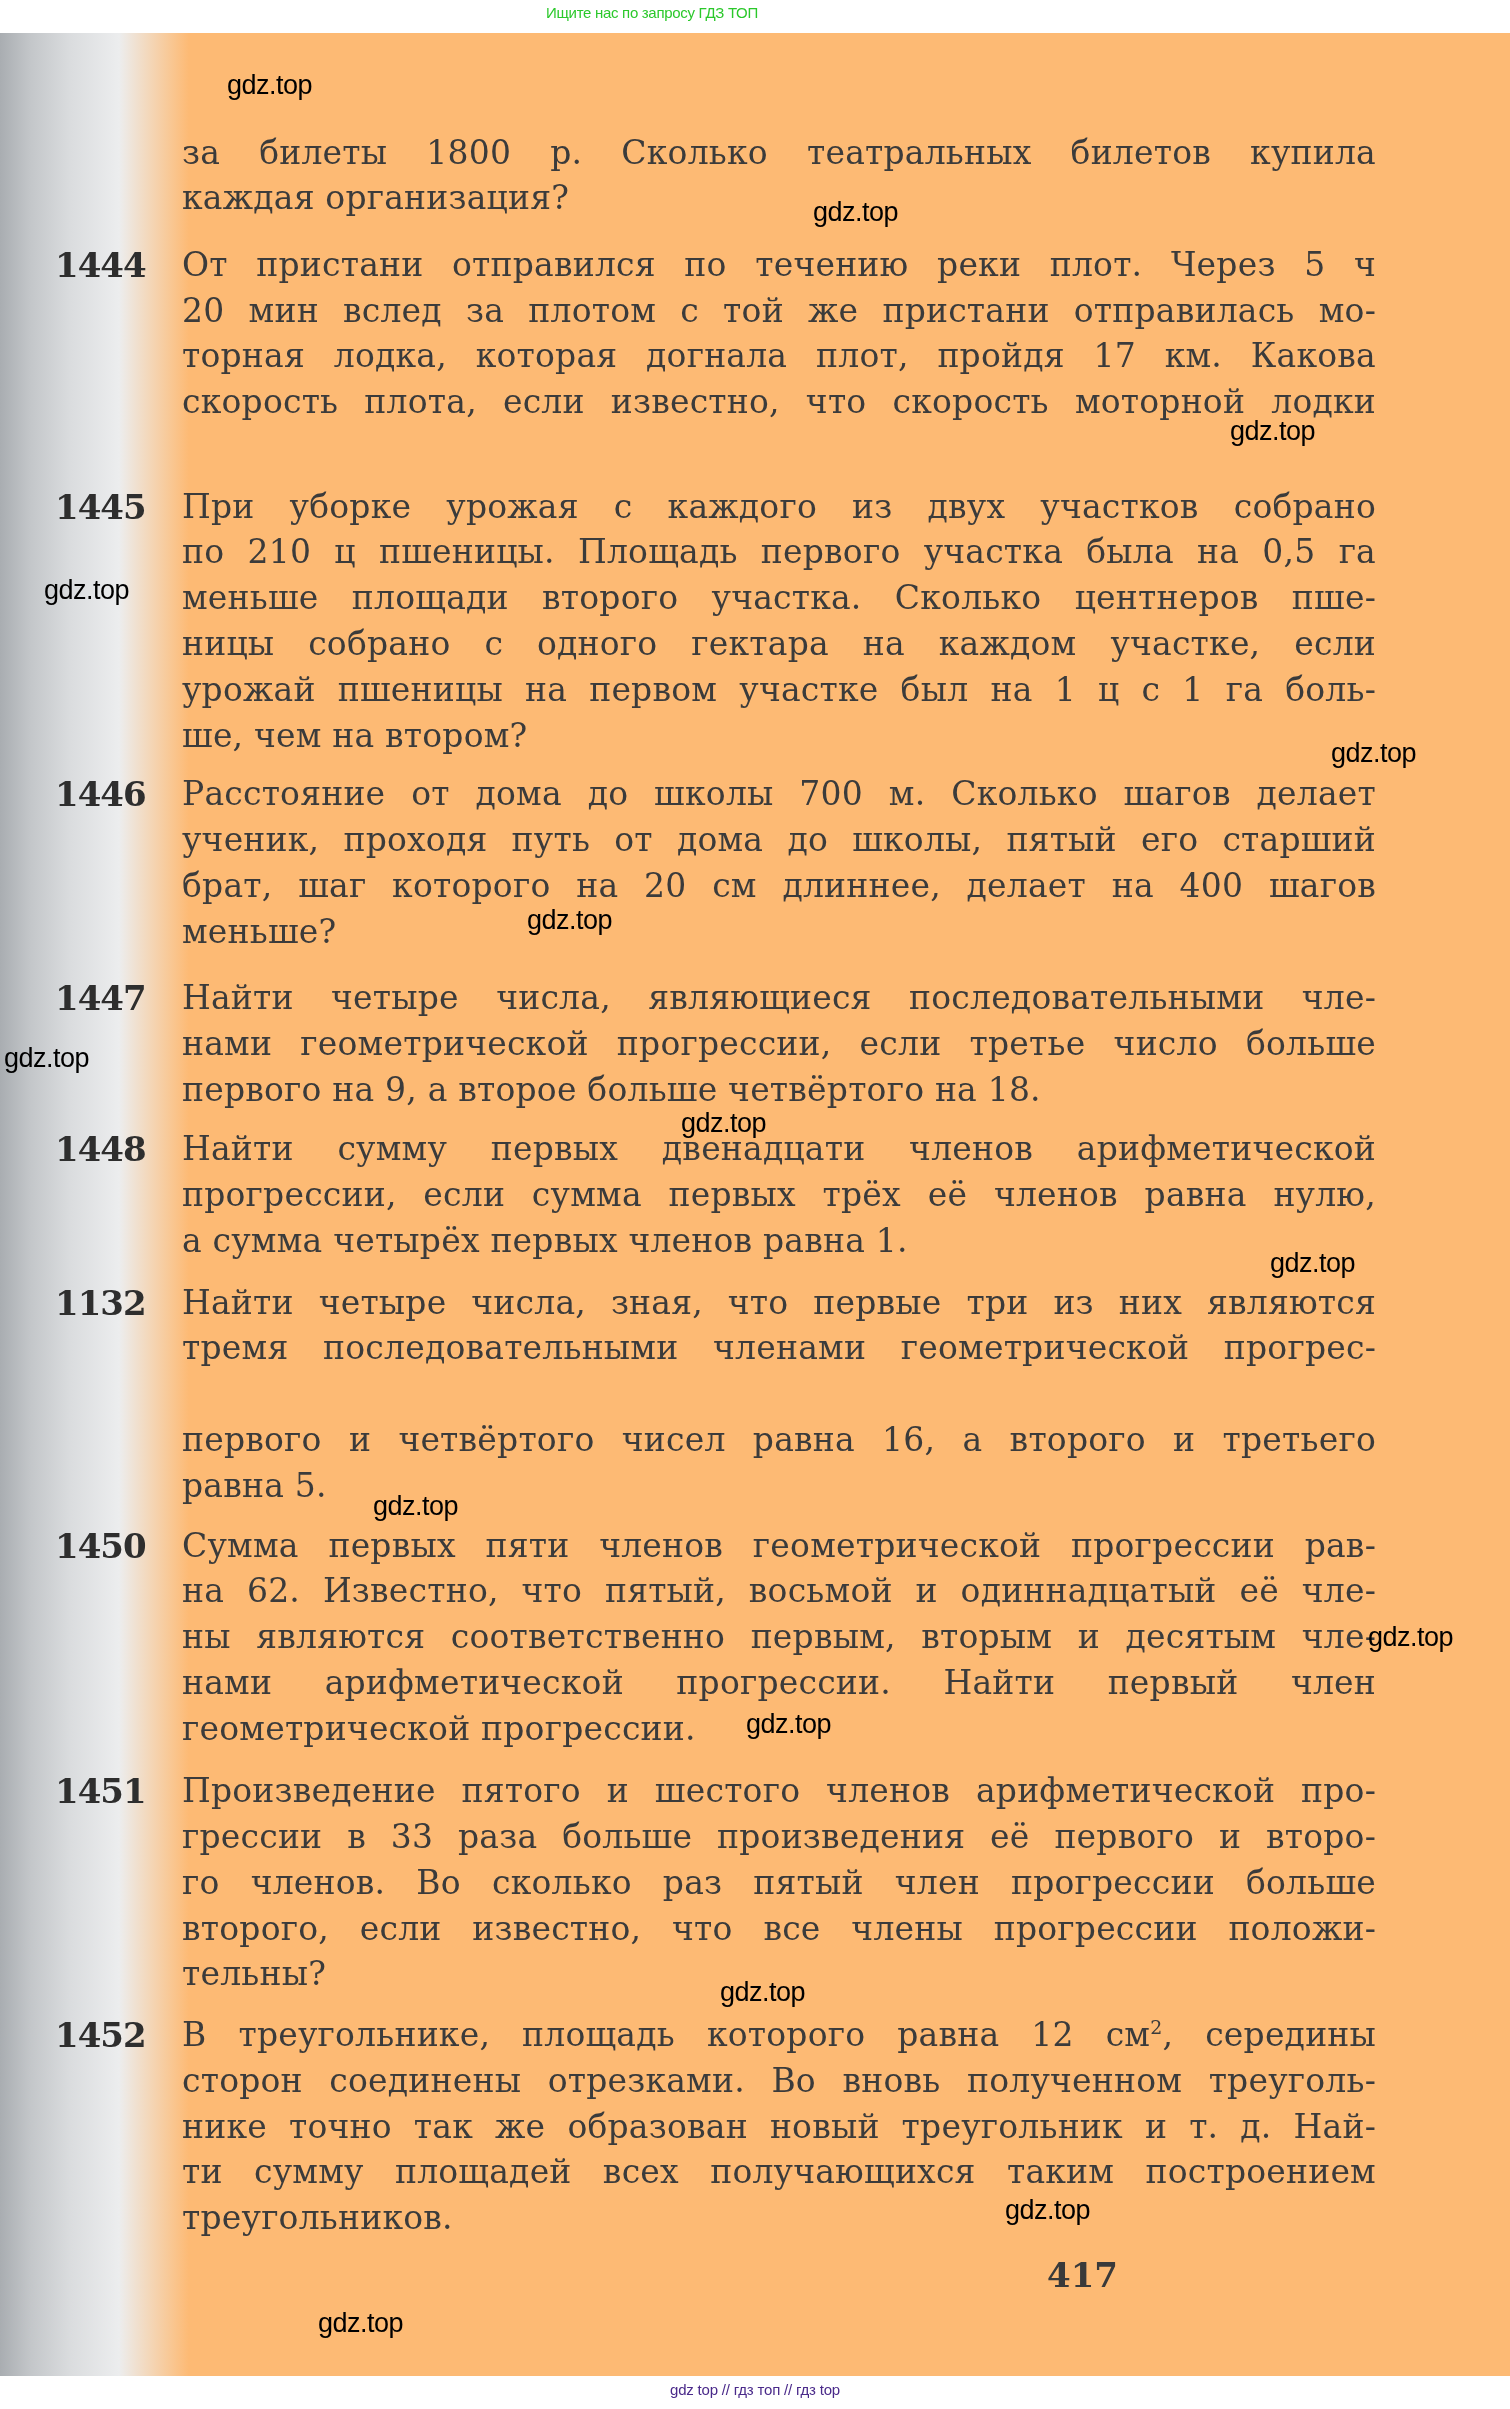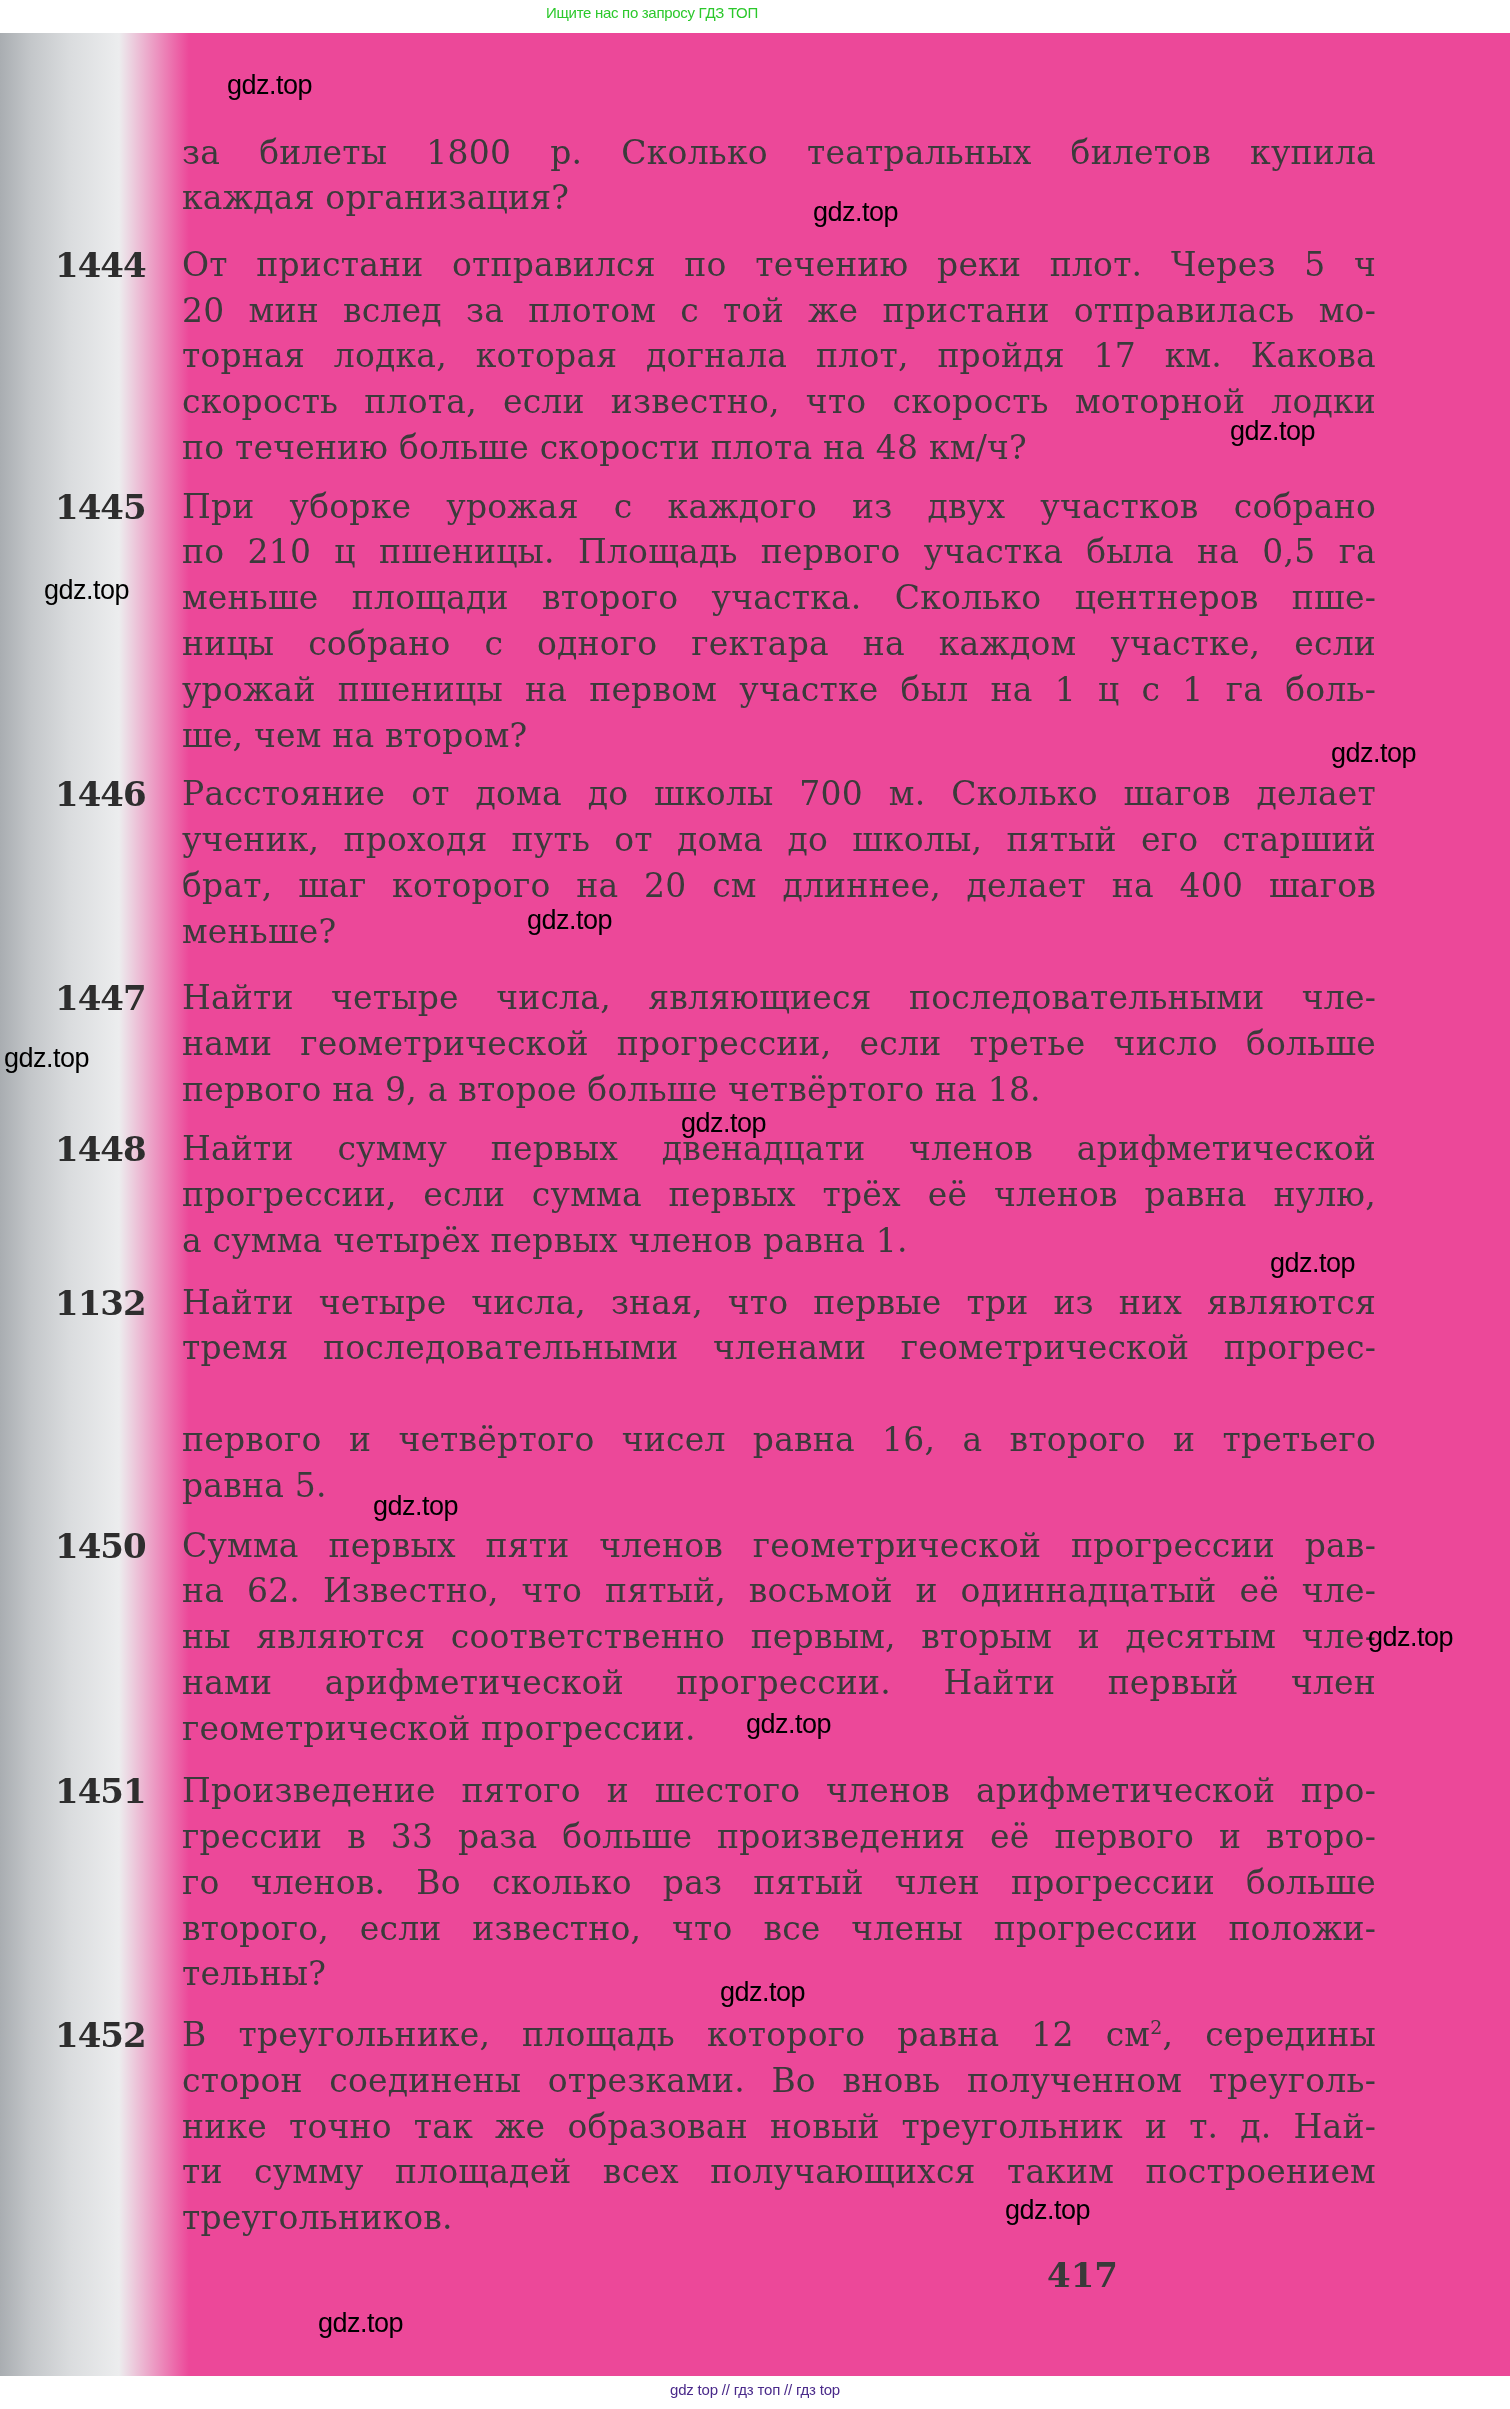--- a/index.html
+++ b/index.html
@@ -1,18 +1,18 @@
 <!DOCTYPE html>
 <html><head>
 <meta charset="utf-8">
 <style>
   html, body { margin:0; padding:0; }
   body { width:1510px; height:2410px; background:#ffffff; position:relative; overflow:hidden; font-family:"DejaVu Serif", serif; }
   .top-banner { position:absolute; top:4px; left:0; width:1304px; text-align:center; font-family:"Liberation Sans", sans-serif; font-size:15px; color:#2bc82b; letter-spacing:-0.3px; }
-  .page { position:absolute; left:0; top:33px; width:1510px; height:2343px; background:#ec4899; overflow:hidden; }
+  .page { position:absolute; left:0; top:33px; width:1510px; height:2343px; background:#fdba74; overflow:hidden; }
   .page-shadow { position:absolute; left:0; top:0; width:189px; height:100%;
     background:linear-gradient(to right, #a9adb1 0px, #c3c6c9 30px, #dadcde 70px, #ecedee 119px, rgba(251,251,251,0) 189px); }
   .line { position:absolute; left:182px; width:1194px; font-size:33px; line-height:40px; color:#3b3b3b; white-space:nowrap; letter-spacing:0.2px; }
   .line.j { text-align:justify; text-align-last:justify; white-space:normal; }
   .num { position:absolute; left:55px; font-size:34px; font-weight:bold; line-height:40px; color:#2e2e2e; letter-spacing:-1px; }
   .sup { font-size:19px; vertical-align:super; line-height:0; }
   .wm { position:absolute; font-family:"Liberation Sans", sans-serif; font-size:27px; color:#000000; line-height:30px; letter-spacing:-0.5px; }
   .pagenum { position:absolute; left:1047px; font-size:34px; font-weight:bold; color:#3a3a3a; line-height:40px; }
   .footer { position:absolute; top:2381px; left:0; width:1510px; text-align:center; font-family:"Liberation Sans", sans-serif; font-size:15px; color:#4a2a8a; letter-spacing:-0.2px; }
 </style>
@@ -25,21 +25,20 @@
   <div class="page-shadow"></div>
 
   <div class="line j" style="top:100px">за билеты 1800 р. Сколько театральных билетов купила</div>
   <div class="line" style="top:145px">каждая организация?</div>
 
   <div class="num" style="top:212px">1444</div>
   <div class="line j" style="top:212px">От пристани отправился по течению реки плот. Через 5 ч</div>
   <div class="line j" style="top:258px">20 мин вслед за плотом с той же пристани отправилась мо-</div>
   <div class="line j" style="top:303px">торная лодка, которая догнала плот, пройдя 17 км. Какова</div>
   <div class="line j" style="top:349px">скорость плота, если известно, что скорость моторной лодки</div>
-  <div class="line" style="top:395px">по течению больше скорости плота на 48 км/ч?</div>
 
   <div class="num" style="top:454px">1445</div>
   <div class="line j" style="top:454px">При уборке урожая с каждого из двух участков собрано</div>
   <div class="line j" style="top:499px">по 210 ц пшеницы. Площадь первого участка была на 0,5 га</div>
   <div class="line j" style="top:545px">меньше площади второго участка. Сколько центнеров пше-</div>
   <div class="line j" style="top:591px">ницы собрано с одного гектара на каждом участке, если</div>
   <div class="line j" style="top:637px">урожай пшеницы на первом участке был на 1 ц с 1 га боль-</div>
   <div class="line" style="top:683px">ше, чем на втором?</div>
 
   <div class="num" style="top:741px">1446</div>

